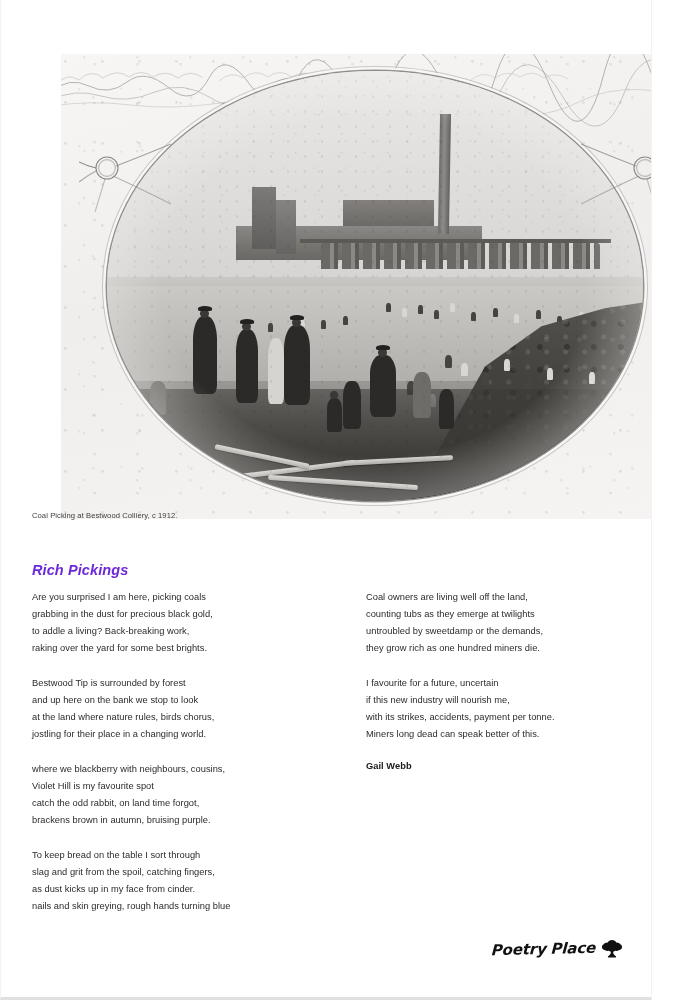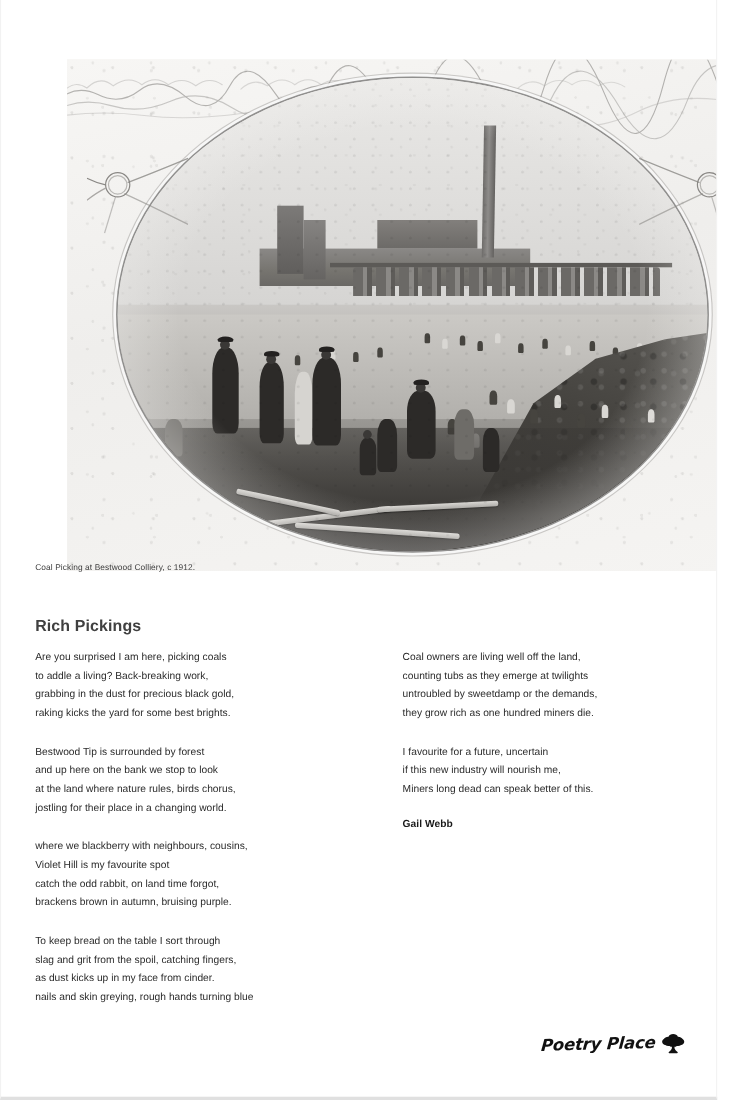--- a/index.html
+++ b/index.html
@@ -270,22 +270,23 @@
     letter-spacing: .08px;
   }
 
   
   #poem-title {
     position: absolute;
     left: 31px;
     top: 552px;
     font-size: 14.5px;
     font-weight: bold;
-    color: #404040;
+    color: #6d28d9;
     letter-spacing: .1px;
+    font-style: italic;
   }
   #poem-columns {
     position: absolute;
     left: 31px;
     top: 589px;
     width: 604px;
     display: flex;
     gap: 64px;
   }
   .poem-col { width: 270px; }
@@ -465,23 +466,23 @@
   </figure>
 
   <figcaption id="caption">Coal Picking at Bestwood Colliery, c 1912.</figcaption>
 
   <h1 id="poem-title">Rich Pickings</h1>
 
   <div id="poem-columns">
     <div class="poem-col">
       <p class="stanza">
         <span class="line">Are you surprised I am here, picking coals</span>
+        <span class="line">grabbing in the dust for precious black gold,</span>
         <span class="line">to addle a living? Back-breaking work,</span>
-        <span class="line">grabbing in the dust for precious black gold,</span>
-        <span class="line">raking kicks the yard for some best brights.</span>
+        <span class="line">raking over the yard for some best brights.</span>
       </p>
       <p class="stanza">
         <span class="line">Bestwood Tip is surrounded by forest</span>
         <span class="line">and up here on the bank we stop to look</span>
         <span class="line">at the land where nature rules, birds chorus,</span>
         <span class="line">jostling for their place in a changing world.</span>
       </p>
       <p class="stanza">
         <span class="line">where we blackberry with neighbours, cousins,</span>
         <span class="line">Violet Hill is my favourite spot</span>
@@ -499,20 +500,21 @@
     <div class="poem-col">
       <p class="stanza">
         <span class="line">Coal owners are living well off the land,</span>
         <span class="line">counting tubs as they emerge at twilights</span>
         <span class="line">untroubled by sweetdamp or the demands,</span>
         <span class="line">they grow rich as one hundred miners die.</span>
       </p>
       <p class="stanza">
         <span class="line">I favourite for a future, uncertain</span>
         <span class="line">if this new industry will nourish me,</span>
+        <span class="line">with its strikes, accidents, payment per tonne.</span>
         <span class="line">Miners long dead can speak better of this.</span>
       </p>
       <div id="poem-author">Gail Webb</div>
     </div>
   </div>
 
   <div id="footer-logo">
     <span id="logo-wordmark">Poetry Place</span>
     <svg id="logo-tree" width="22" height="20" viewBox="0 0 22 20">
       <path fill="#111111" d="M11 1.1c-2.1 0-3.6 1-4.3 2.3C4.9 3.3 3.2 4.2 2.4 5.6 1.3 6.3.8 7.4 1 8.5c.25 1.35 1.35 2.3 2.8 2.5 1.1.85 2.55 1.15 3.9.8.6.5 1.35.8 2.1.85V14c-.45 1.3-1.35 2.4-2.5 3.1-.75.45-.6 1.35.25 1.35h6.9c.85 0 1-.9.25-1.35-1.15-.7-2.05-1.8-2.5-3.1v-1.35c.75-.05 1.5-.35 2.1-.85 1.35.35 2.8.05 3.9-.8 1.45-.2 2.55-1.15 2.8-2.5.2-1.1-.3-2.2-1.4-2.9-.8-1.4-2.5-2.3-4.3-2.2C14.6 2.1 13.1 1.1 11 1.1z"></path>

